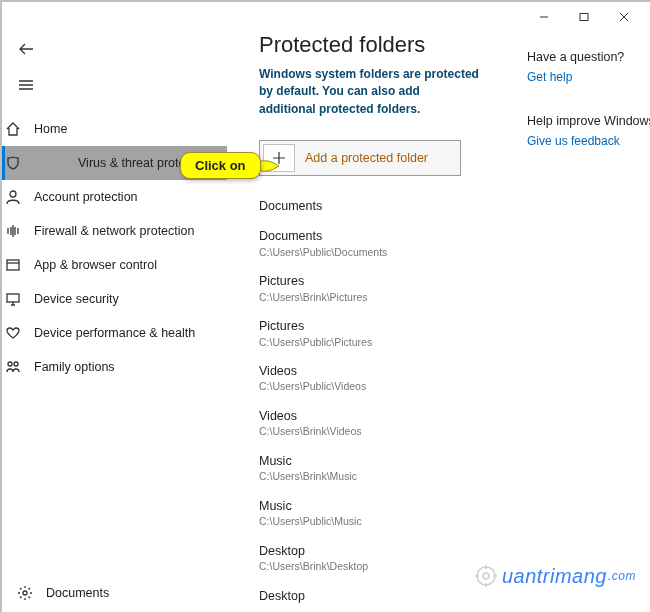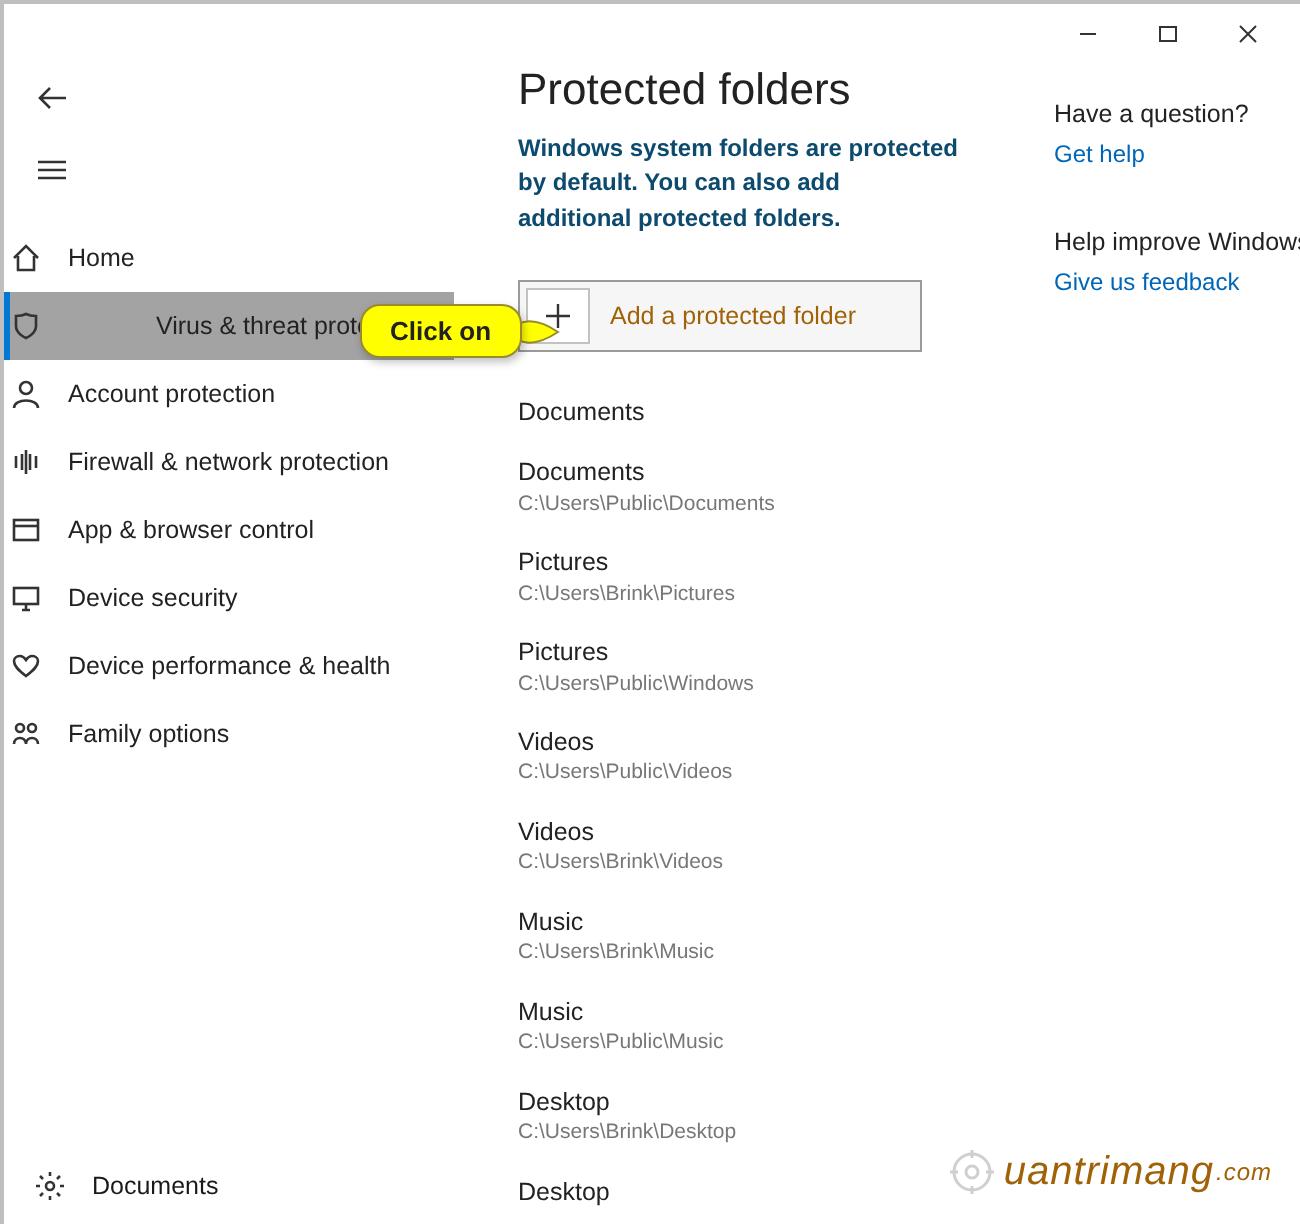--- a/index.html
+++ b/index.html
@@ -175,22 +175,22 @@
     position: relative;
   }
   .callout-tail {
     margin-left: -2px;
   }
   .callout-tail svg { display:block; }
 
   
   .watermark {
     position: absolute;
-    right: 14px; bottom: 14px;
-    color: #a16207;
+    right: 14px; bottom: 24px;
+    color: #3b82f6;
     font-size: 20px;
     font-style: italic;
     display: flex; align-items: center;
     letter-spacing: 0.5px;
     pointer-events: none;
     text-align: right;
   }
   .watermark svg { margin-right:4px; }
 </style>
 </head>
@@ -332,21 +332,21 @@
         <div class="folder">
             <div class="name">Documents</div>
             <div class="path">C:\Users\Public\Documents</div>
           </div>
         <div class="folder">
             <div class="name">Pictures</div>
             <div class="path">C:\Users\Brink\Pictures</div>
           </div>
         <div class="folder">
             <div class="name">Pictures</div>
-            <div class="path">C:\Users\Public\Windows</div>
+            <div class="path">C:\Users\Public\Pictures</div>
           </div>
         <div class="folder">
             <div class="name">Videos</div>
             <div class="path">C:\Users\Public\Videos</div>
           </div>
         <div class="folder">
             <div class="name">Videos</div>
             <div class="path">C:\Users\Brink\Videos</div>
           </div>
         <div class="folder">

